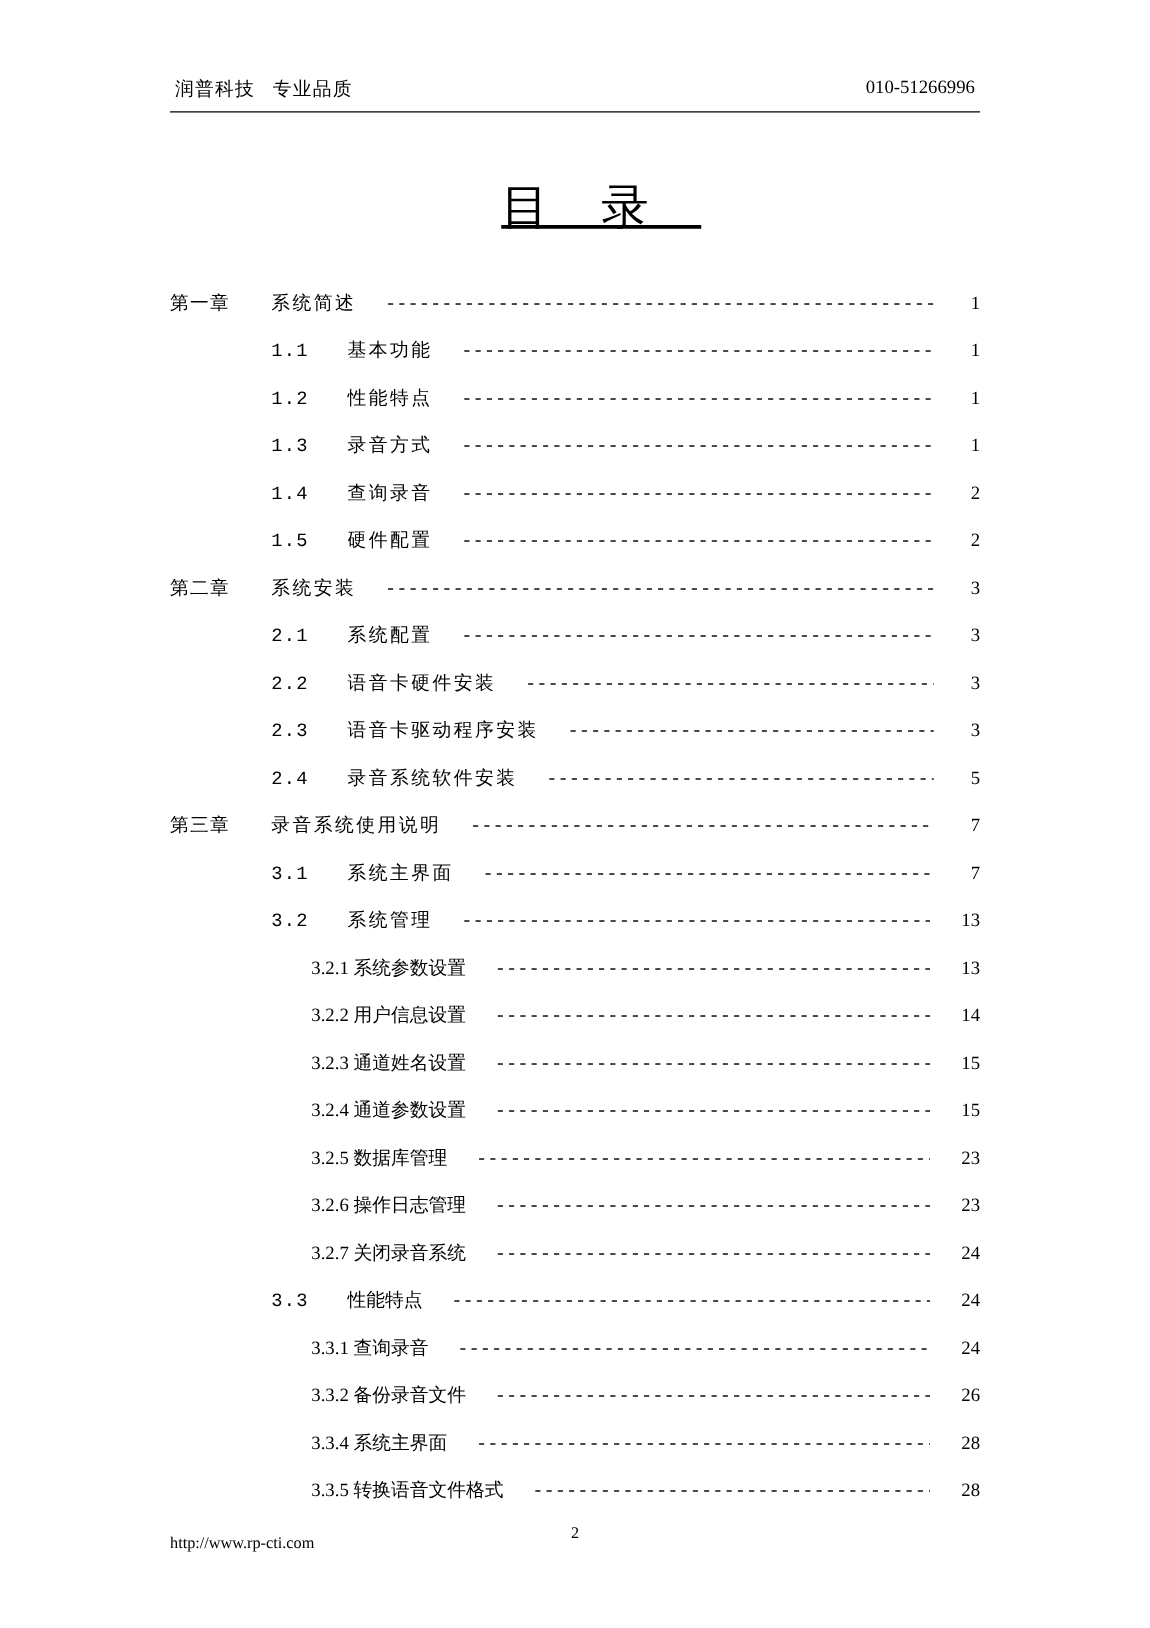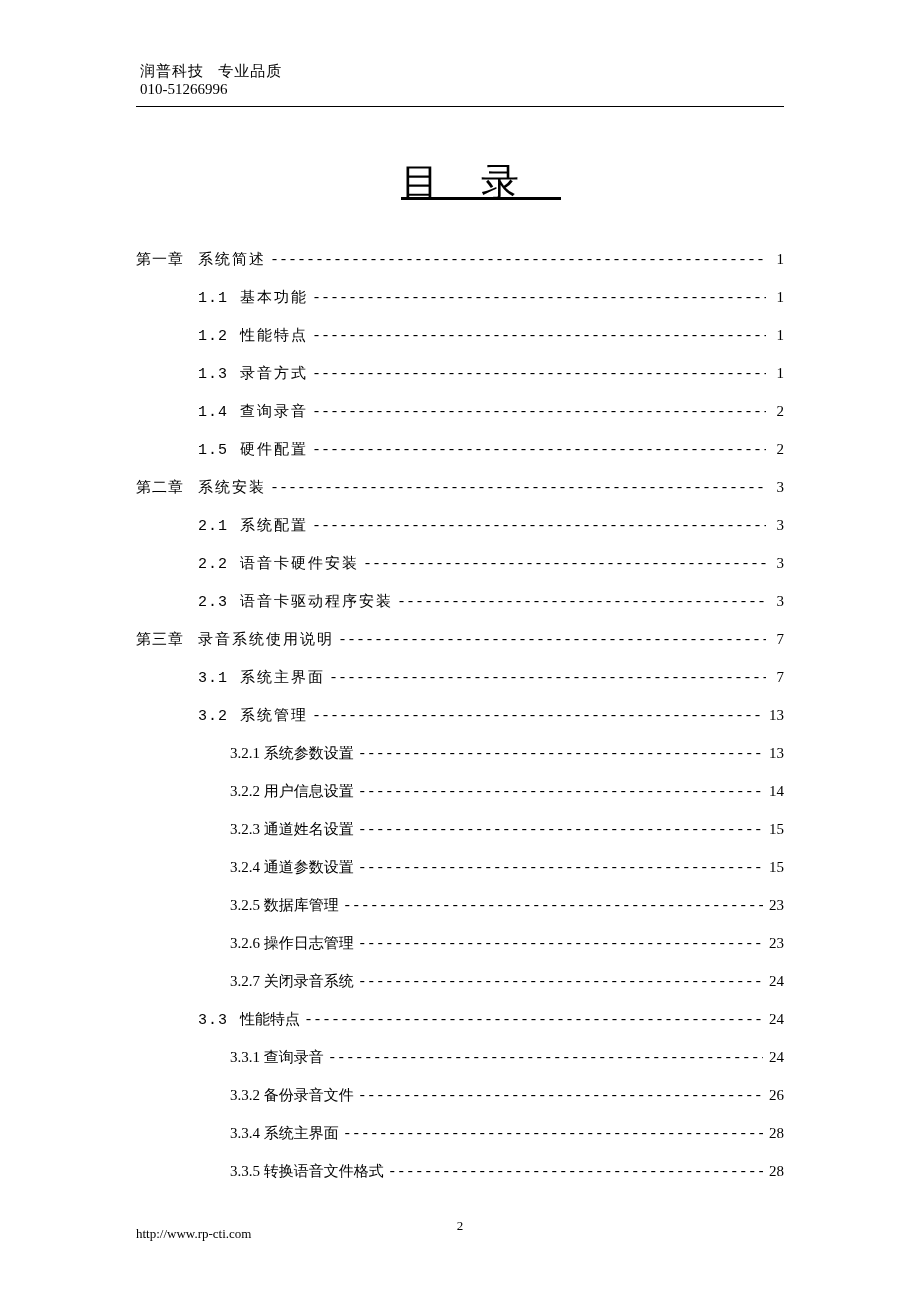--- a/index.html
+++ b/index.html
@@ -12,41 +12,41 @@
       position: relative;
       padding: 62px 136px 0 136px;
     }
     .header {
       display: flex;
       justify-content: space-between;
       font-size: 15px;
       padding: 0 4px 8px 4px;
       border-bottom: 1px solid #000;
       margin-bottom: 50px;
-      flex-direction: column;
     }
     .header-left { letter-spacing: 1px; }
     .title {
       text-align: center;
       font-size: 38px;
       font-family: "SimSun", "宋体", serif;
       font-weight: normal;
       letter-spacing: 42px;
       padding-left: 42px;
       margin-bottom: 42px;
       text-decoration: underline;
     }
     .toc {
       font-size: 15px;
     }
     .toc-row {
       display: flex;
       align-items: baseline;
       margin-bottom: 19px;
       white-space: nowrap;
+      gap: 19px;
     }
     .toc-col-chapter {
       width: 62px;
       flex-shrink: 0;
       letter-spacing: 1px;
     }
     .toc-col-num {
       width: 42px;
       flex-shrink: 0;
       font-family: "Courier New", monospace;
@@ -172,20 +172,27 @@
       <span class="toc-page">3</span>
     </div>
     <div class="toc-row">
       <span class="toc-col-chapter"></span>
       <span class="toc-col-num">2.3</span>
       <span class="toc-label">语音卡驱动程序安装</span>
       <span class="toc-leader"></span>
       <span class="toc-page">3</span>
     </div>
     <div class="toc-row">
+      <span class="toc-col-chapter"></span>
+      <span class="toc-col-num">2.4</span>
+      <span class="toc-label">录音系统软件安装</span>
+      <span class="toc-leader"></span>
+      <span class="toc-page">5</span>
+    </div>
+    <div class="toc-row">
       <span class="toc-col-chapter">第三章</span>
       <span class="toc-label">录音系统使用说明</span>
       <span class="toc-leader"></span>
       <span class="toc-page">7</span>
     </div>
     <div class="toc-row">
       <span class="toc-col-chapter"></span>
       <span class="toc-col-num">3.1</span>
       <span class="toc-label">系统主界面</span>
       <span class="toc-leader"></span>

